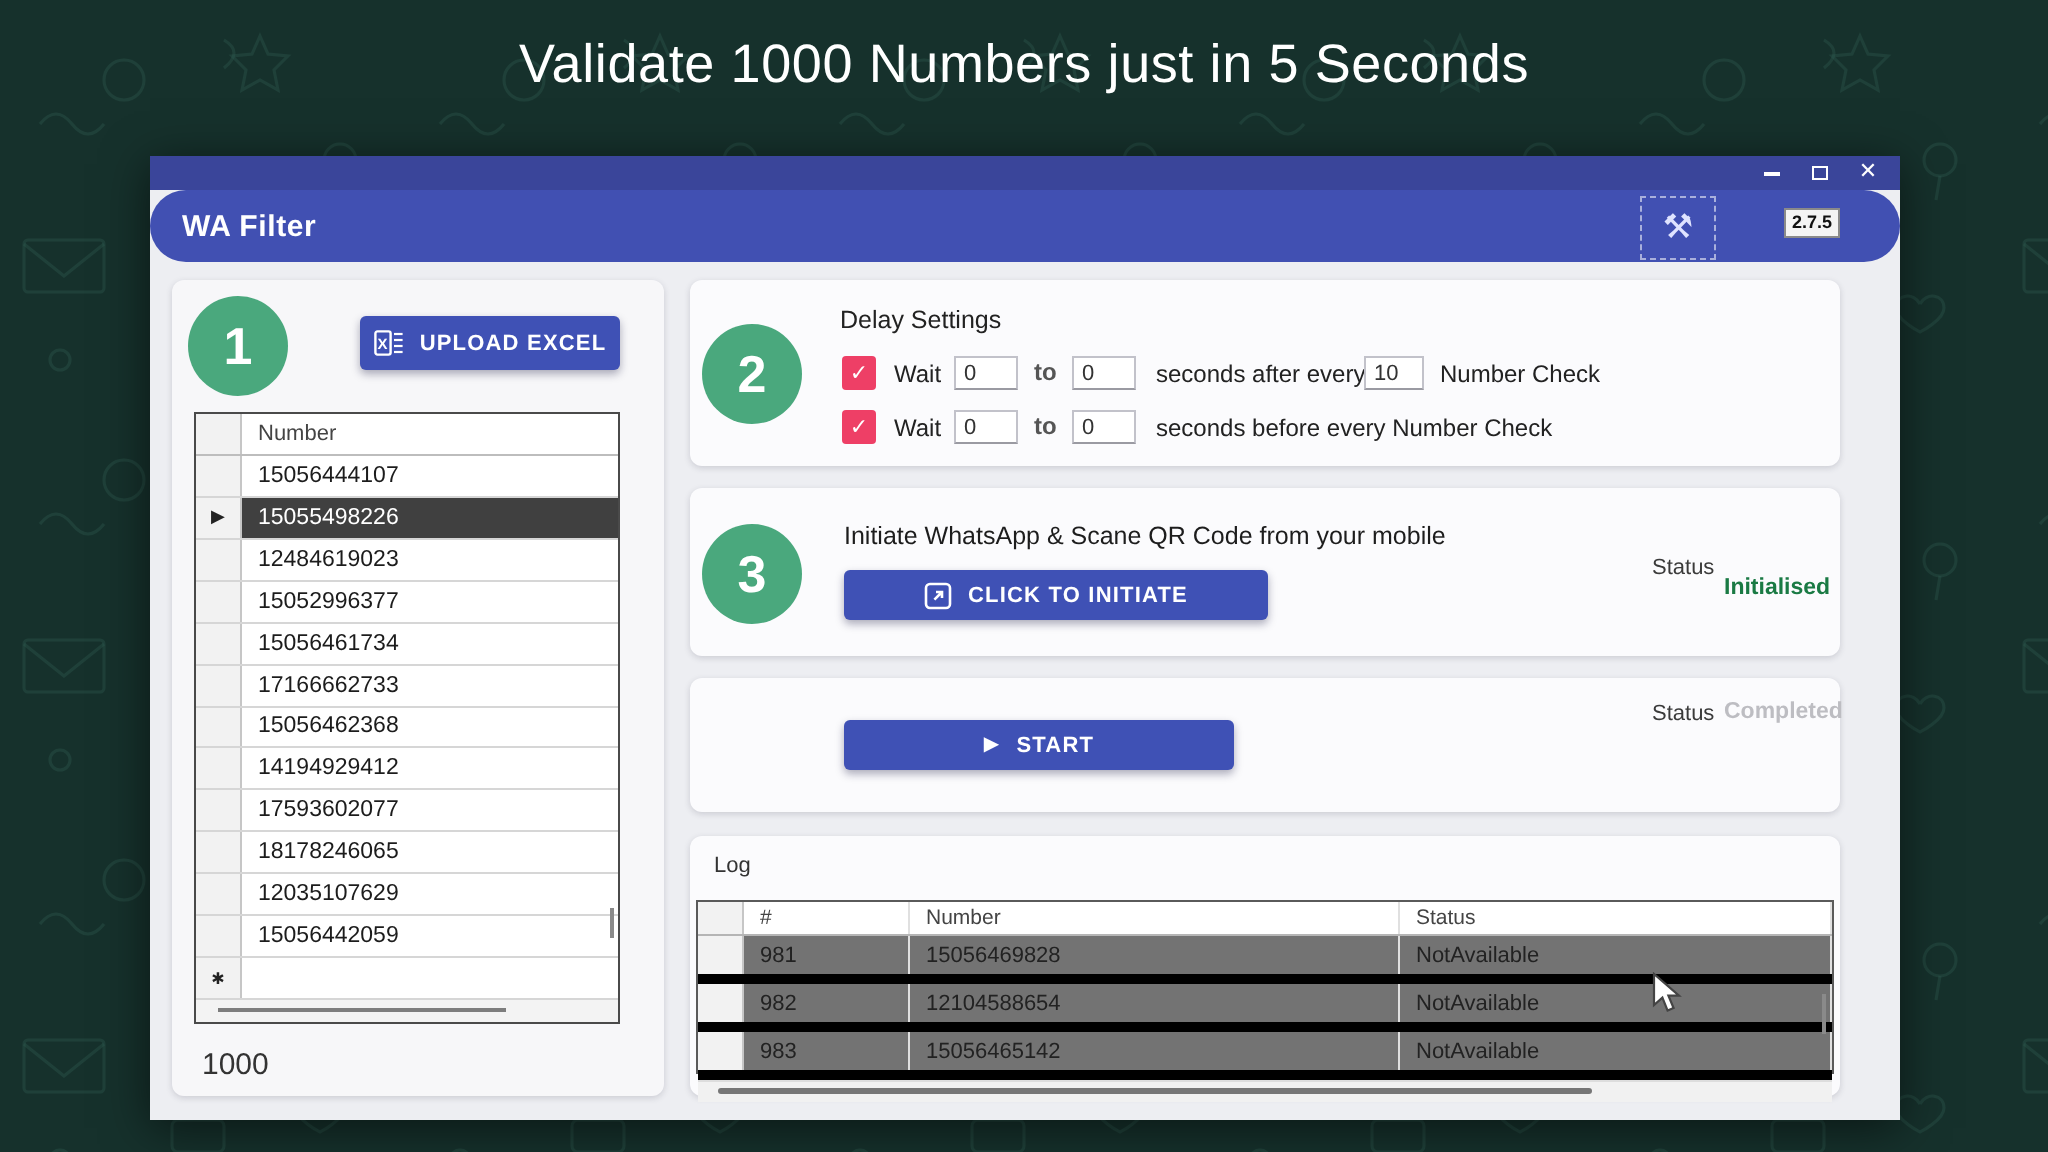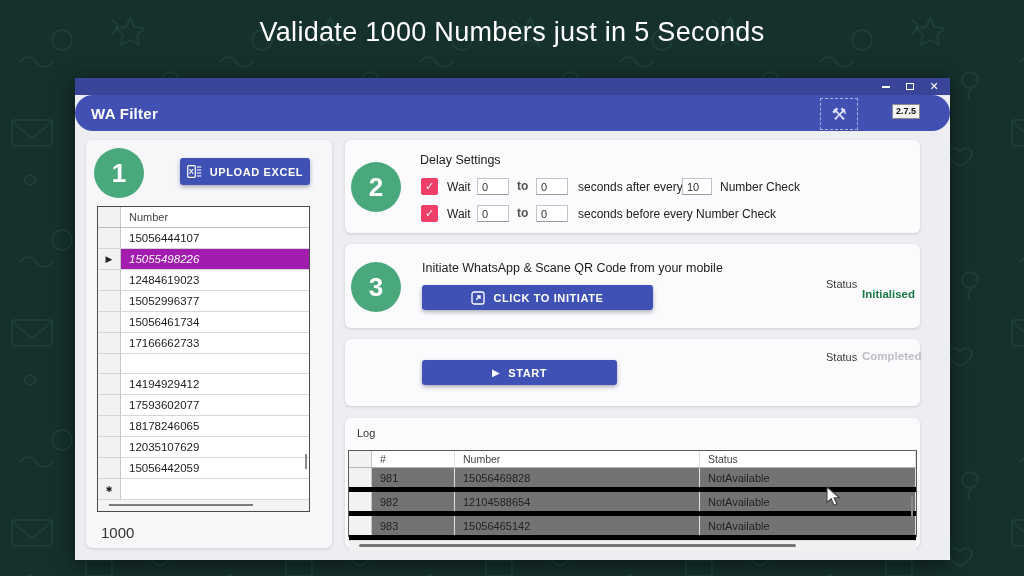--- a/index.html
+++ b/index.html
@@ -64,21 +64,21 @@
   .lt-head{flex:0 0 20px;border-bottom:1px solid #bdbdbd;}
   .lt-rowhead{
     width:22px;flex-shrink:0;background:#f2f2f2;border-right:1px solid #c6c6c6;
     display:flex;align-items:center;justify-content:center;font-size:8px;color:#222;
   }
   .lt-cell{
     flex:1;display:flex;align-items:center;padding-left:8px;
     font-size:11.5px;color:#1c1c1c;white-space:nowrap;overflow:hidden;
   }
   .lt-head .lt-cell{font-size:11px;color:#444;}
-  .lt-row.selected .lt-cell{background:#a21caf;color:#fff;font-style:italic;}
+  .lt-row.selected .lt-cell{background:#404040;color:#fff;}
   .lt-row.selected .lt-rowhead{font-size:9px;}
   .lt-hscroll{
     flex:0 0 11px;background:#f3f3f3;position:relative;border-bottom:none;
   }
   .lt-hthumb{position:absolute;left:11px;top:4px;width:144px;height:2px;background:#7d7d7d;}
   .lt-vthumb{position:absolute;right:2px;bottom:42px;width:2px;height:15px;background:#8a8a8a;}
   .count-label{position:absolute;left:15px;top:384px;font-size:15px;color:#333;}
   
   #card-delay{left:270px;top:62px;width:575px;height:93px;}
   .section-title{position:absolute;left:75px;top:13px;font-size:12.5px;color:#222;}
@@ -89,21 +89,21 @@
     display:flex;align-items:center;justify-content:center;font-size:11px;font-weight:bold;cursor:pointer;
   }
   .num-input{
     width:32px;height:17px;box-sizing:border-box;border:1px solid #c2c2ca;border-bottom-color:#9a9aa2;
     background:#fff;font-family:inherit;font-size:11px;color:#333;padding:0 4px;
   }
   .to-label{color:#555;font-weight:bold;font-size:12px;}
   
   #card-initiate{left:270px;top:166px;width:575px;height:84px;}
   .instruction{position:absolute;left:77px;top:17px;font-size:12.5px;color:#1d1d1d;}
-  #initiate-btn{left:77px;top:41px;width:231px;height:25px;}
+  #initiate-btn{left:77px;top:41px;width:212px;height:25px;}
   .status-label{position:absolute;font-size:11px;color:#3a3a3a;}
   .status-green{position:absolute;font-size:11.5px;font-weight:bold;color:#1a7a44;}
   .status-gray{position:absolute;font-size:11.5px;font-weight:bold;color:#bdbdc2;}
   
   #card-start{left:270px;top:261px;width:575px;height:67px;}
   #start-btn{left:77px;top:21px;width:195px;height:25px;}
   .play-glyph{font-size:10px;line-height:1;}
   
   #card-log{left:270px;top:340px;width:575px;height:130px;}
   .log-title{position:absolute;left:12px;top:9px;font-size:11px;color:#333;}
@@ -214,20 +214,21 @@
       <div class="lt-row">
           <div class="lt-rowhead"></div>
           <div class="lt-cell">15056461734</div>
         </div>
       <div class="lt-row">
           <div class="lt-rowhead"></div>
           <div class="lt-cell">17166662733</div>
         </div>
       <div class="lt-row">
           <div class="lt-rowhead"></div>
+          <div class="lt-cell">15056462368</div>
         </div>
       <div class="lt-row">
           <div class="lt-rowhead"></div>
           <div class="lt-cell">14194929412</div>
         </div>
       <div class="lt-row">
           <div class="lt-rowhead"></div>
           <div class="lt-cell">17593602077</div>
         </div>
       <div class="lt-row">

